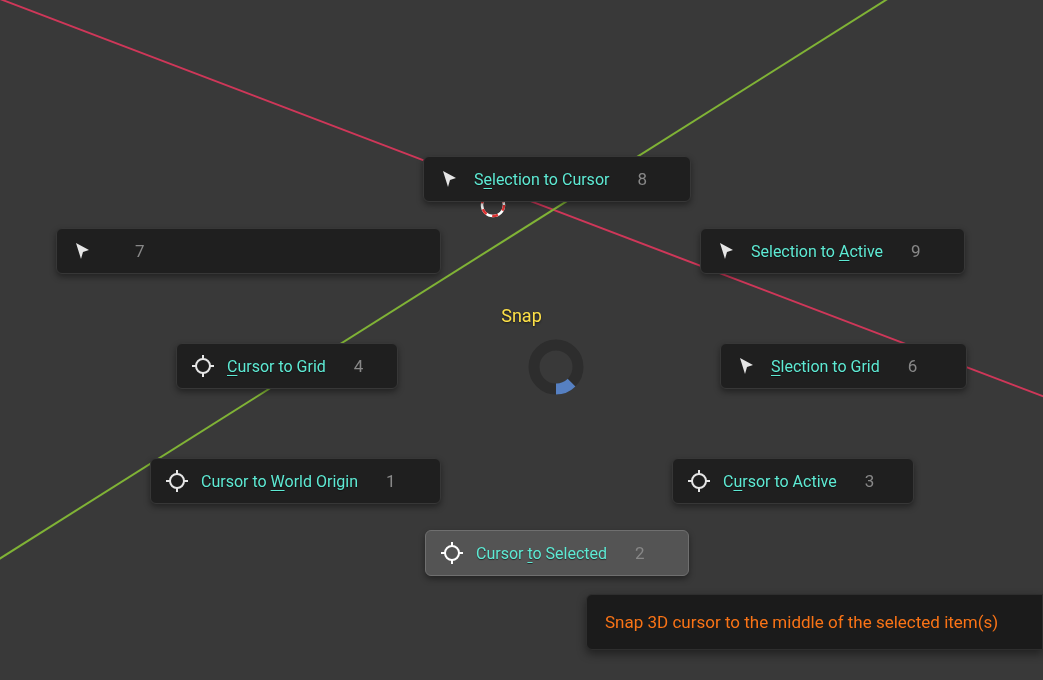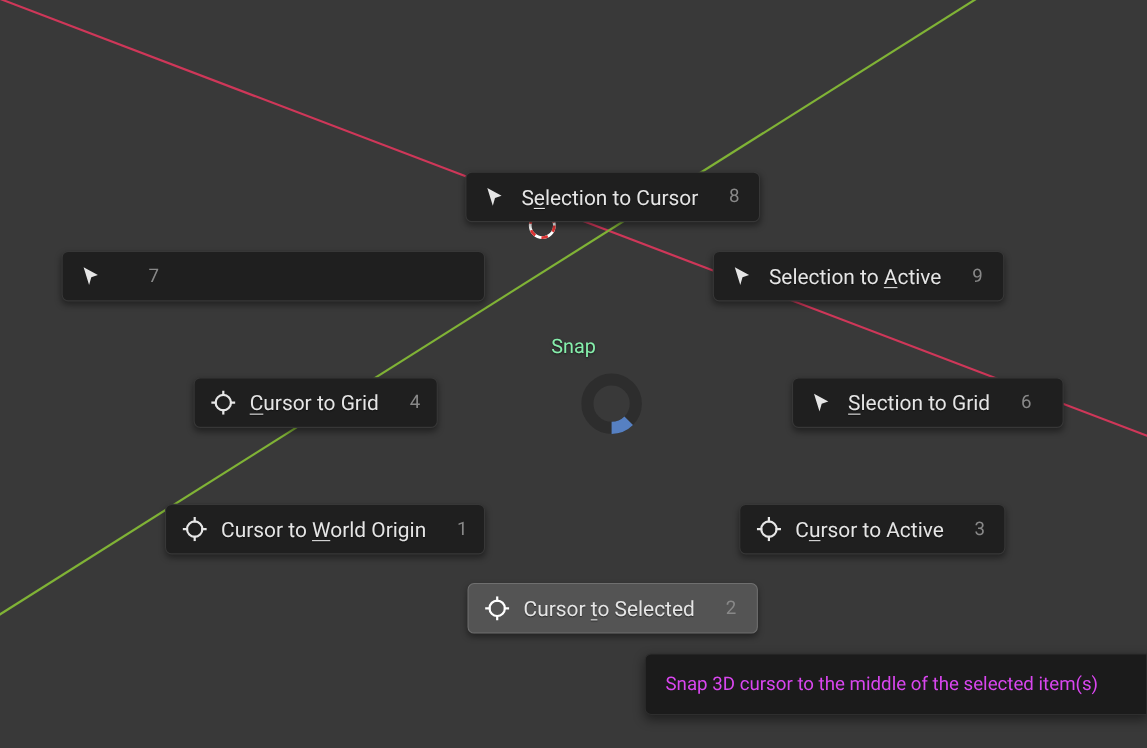--- a/index.html
+++ b/index.html
@@ -7,21 +7,21 @@
     background:#393939;
     font-family:-apple-system,BlinkMacSystemFont,"Segoe UI",Roboto,sans-serif;
     overflow:hidden;
     position:relative;
     color:#e6e6e6;
   }
   .axis-line{position:absolute;pointer-events:none;}
   .menu-title{
     position:absolute;left:50%;transform:translateX(-50%);
     top:305px;
-    color:#86efac;
+    color:#fde047;
     font-size:18px;
     text-shadow:0 1px 2px rgba(0,0,0,.6);
     font-weight:400;
   }
   .pie-ring{
     position:absolute;
     left:527px;top:338px;width:58px;height:58px;
     pointer-events:none;
   }
   .pie-item{
@@ -42,43 +42,43 @@
     border-color:#6f6f6f;
     text-align:right;
   }
   .pie-item .icon{
     width:24px;height:24px;
     flex-shrink:0;
     margin-right:12px;
     display:flex;align-items:center;justify-content:center;
   }
   .pie-item .label{
-    font-size:19px;
-    color:#e5e5e5;
+    font-size:16px;
+    color:#5eead4;
     font-weight:400;
     text-shadow:0 1px 1px rgba(0,0,0,.5);
   }
   .pie-item .label .u{
     text-decoration:underline;
     text-underline-offset:3px;
   }
   .pie-item .shortcut{
     margin-left:28px;
     font-size:17px;
     color:#888;
   }
   .tooltip{
     position:absolute;
     left:586px;top:594px;
     right:0;
     background:#1b1b1b;
     border:1px solid #2e2e2e;
     border-radius:6px 0 0 6px;
     padding:17px 18px;
-    color:#d946ef;
+    color:#f97316;
     font-size:17px;
     box-shadow:0 4px 10px rgba(0,0,0,.45);
     box-sizing:border-box;
     white-space:nowrap;
     overflow:hidden;
   }
   .cursor3d{
     position:absolute;
     left:478px;top:190px;
     width:30px;height:30px;
@@ -117,21 +117,21 @@
 
 <div class="pie-item" style="left:56px;top:228px;width:385px">
   <span class="icon">
     <svg width="20" height="20" viewBox="0 0 20 20">
         <path d="M3 2 L16 9 L10 11 L8 18 Z" fill="#e6e6e6"></path>
       </svg>
   </span>
   <span class="shortcut">7</span>
 </div>
 
-<div class="pie-item" style="left:648px;top:228px;width:265px">
+<div class="pie-item" style="left:700px;top:228px;width:265px">
   <span class="icon">
     <svg width="20" height="20" viewBox="0 0 20 20">
         <path d="M3 2 L16 9 L10 11 L8 18 Z" fill="#e6e6e6"></path>
       </svg>
   </span>
   <span class="label"><span>Selection to </span><span class="u">A</span><span>ctive</span></span>
   <span class="shortcut">9</span>
 </div>
 
 <div class="pie-item" style="left:176px;top:343px;width:222px">

